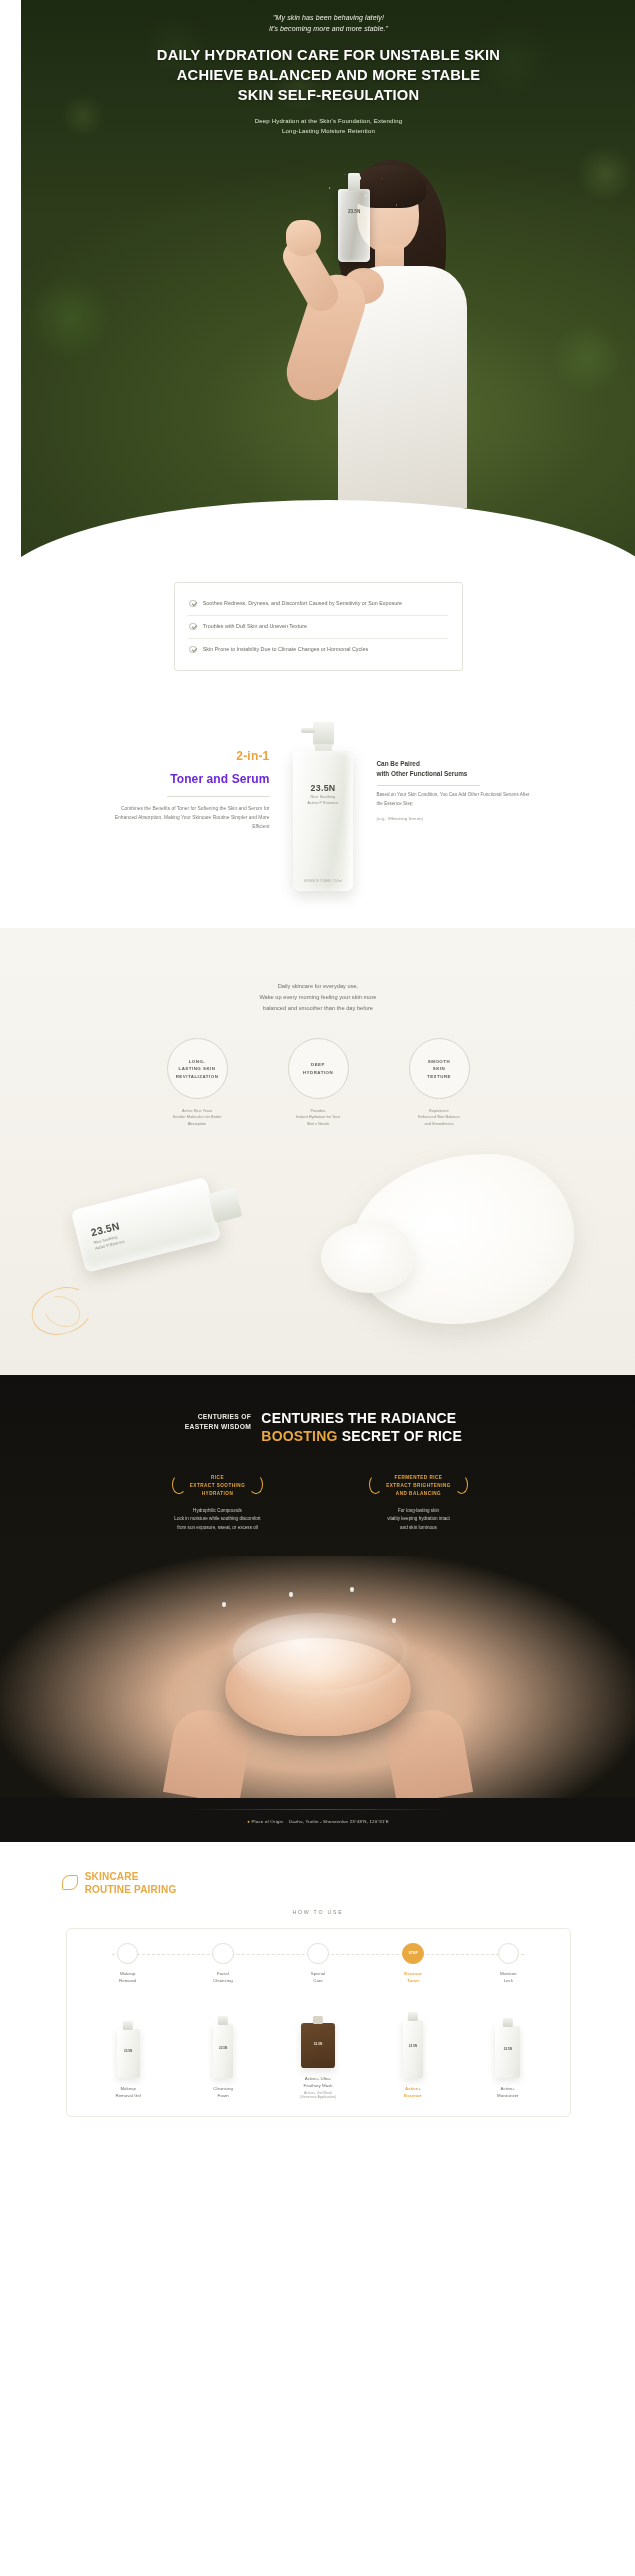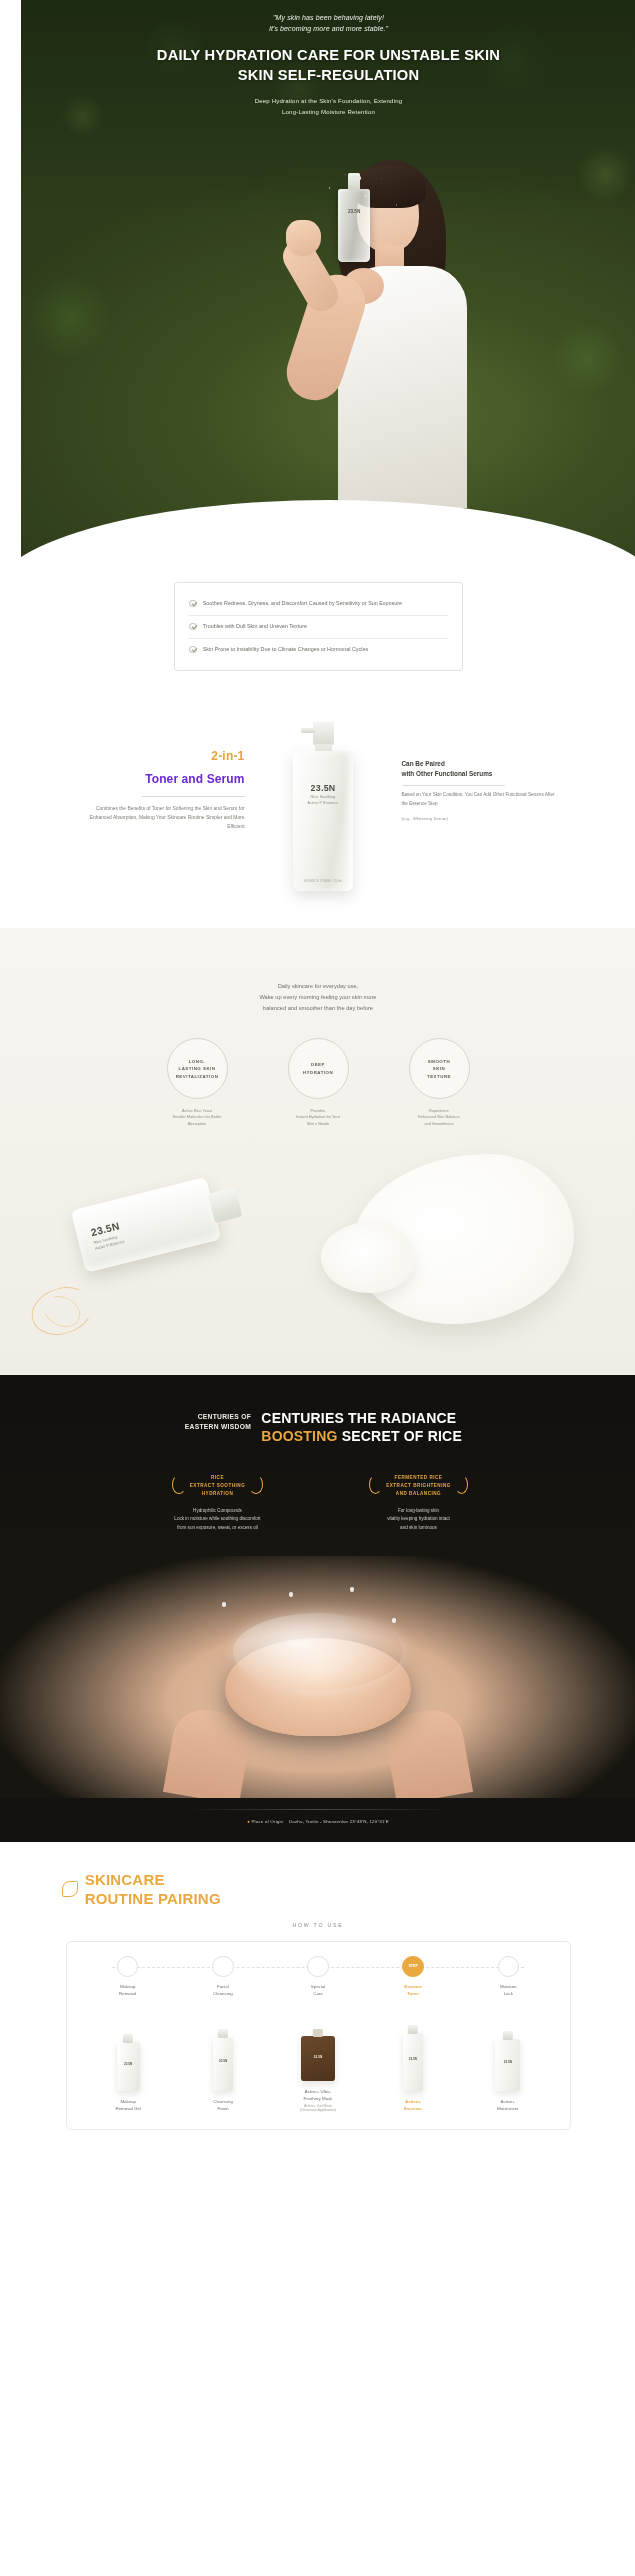--- a/index.html
+++ b/index.html
@@ -196,21 +196,21 @@
     width: 3.6px; height: 2.1px;
     border-left: 0.7px solid #8d9480; border-bottom: 0.7px solid #8d9480;
     transform: rotate(-45deg);
   }
   .check-text { font-size: 5.4px; line-height: 1.6; color: #6c6c64; }
 
   
   .sec-twoinone {
     background: #fff; padding: 15.5px 0 36px;
     display: flex; justify-content: center; align-items: flex-start;
-    gap: 27px;
+    gap: 2px;
   }
   .ti-left { width: 165px; padding-top: 30px; text-align: right; }
   .ti-eyebrow { color: #e8a33d; font-size: 12px; font-weight: 700; letter-spacing: 0.2px; }
   .ti-title { font-size: 12px; font-weight: 700; color: #6d28d9; margin-top: 9px; letter-spacing: 0.1px; }
   .ti-divider { height: 0.5px; background: #ddddd4; margin: 9.3px 0 8.2px 62px; }
   .ti-body { font-size: 4.9px; line-height: 1.85; color: #7b7b73; }
 
   .ti-center { width: 103px; display: flex; justify-content: center; padding-top: 3.1px; }
   .bottle-lg { position: relative; width: 66px; height: 170px; }
   .bottle-lg .cap {
@@ -415,21 +415,21 @@
   .sec-routine { background: #fff; padding: 28px 0 36px; }
   .routine-head {
     display: flex; align-items: center; gap: 7.2px;
     padding-left: 62px;
   }
   .leaf-mark {
     width: 15.5px; height: 15.5px; border-radius: 50% 10% 50% 10%;
     border: 0.8px solid #e9a840;
   }
   .routine-title {
-    font-size: 15px; font-weight: 700; color: #e9a840;
+    font-size: 10px; font-weight: 700; color: #e9a840;
     line-height: 1.3; letter-spacing: 0.2px;
   }
   .howto {
     text-align: center; margin-top: 13.4px;
     font-size: 5.2px; letter-spacing: 1.8px; color: #8b8b80;
   }
   .routine-card {
     width: 505px; margin: 13.4px auto 0;
     border: 0.5px solid #eceae1; border-radius: 5.2px;
     padding: 13.4px 15.5px 17.5px;
@@ -497,20 +497,21 @@
     <div class="hero-foliage"></div>
     <div class="hero-top-fade"></div>
 
     <div class="hero-copy">
       <div class="hero-quote">
         <div>"My skin has been behaving lately!</div>
         <div>It's becoming more and more stable."</div>
       </div>
       <h1 class="hero-h1">
         <div>DAILY HYDRATION CARE FOR UNSTABLE SKIN</div>
+        <div>ACHIEVE BALANCED AND MORE STABLE</div>
         <div>SKIN SELF-REGULATION</div>
       </h1>
       <div class="hero-sub">
         <div>Deep Hydration at the Skin's Foundation, Extending</div>
         <div>Long-Lasting Moisture Retention</div>
       </div>
     </div>
 
     <div class="model">
       <div class="hair"></div>

